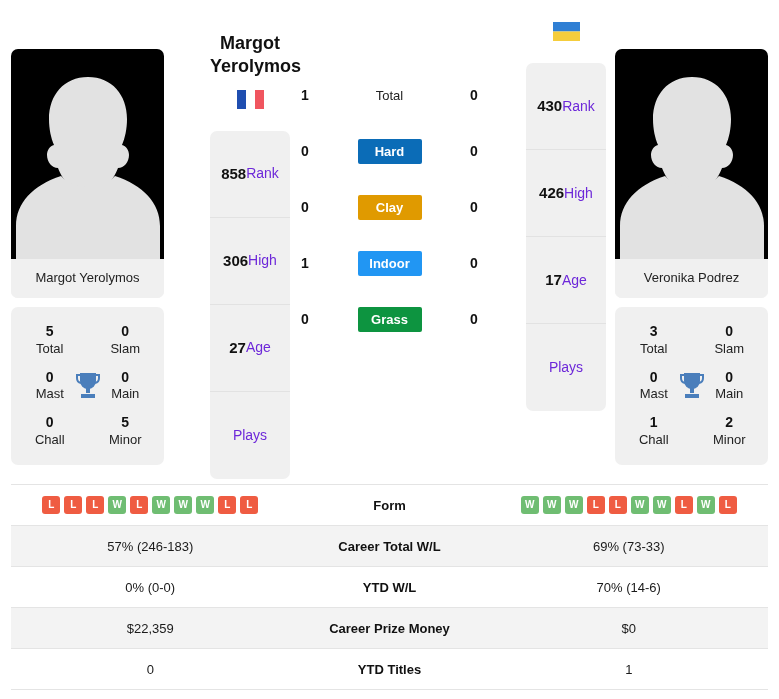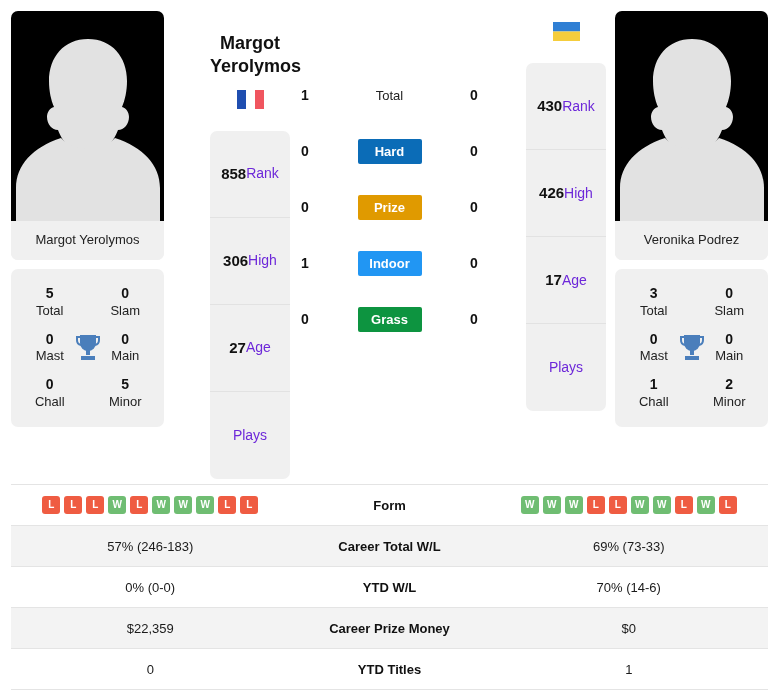--- a/index.html
+++ b/index.html
@@ -22,20 +22,21 @@
 
   
   .photo-col {
     width: 153px;
     flex: 0 0 153px;
   }
   .photo-card {
     border-radius: 7px;
     overflow: hidden;
     background: #f0f0f0;
+    margin-top: 38px;
   }
   .photo-frame {
     height: 210px;
     background: #000000;
     position: relative;
     overflow: hidden;
   }
   .silhouette {
     position: absolute;
     left: 50%;
@@ -325,21 +326,21 @@
       <div class="h2h-row">
         <div class="h2h-score">0</div>
         <div class="h2h-mid">
           <div class="surface-badge" style="background: rgb(11, 108, 183);">Hard</div>
         </div>
         <div class="h2h-score">0</div>
       </div>
       <div class="h2h-row">
         <div class="h2h-score">0</div>
         <div class="h2h-mid">
-          <div class="surface-badge" style="background: rgb(224, 154, 0);">Prize</div>
+          <div class="surface-badge" style="background: rgb(224, 154, 0);">Clay</div>
         </div>
         <div class="h2h-score">0</div>
       </div>
       <div class="h2h-row">
         <div class="h2h-score">1</div>
         <div class="h2h-mid">
           <div class="surface-badge" style="background: rgb(33, 150, 243);">Indoor</div>
         </div>
         <div class="h2h-score">0</div>
       </div>

